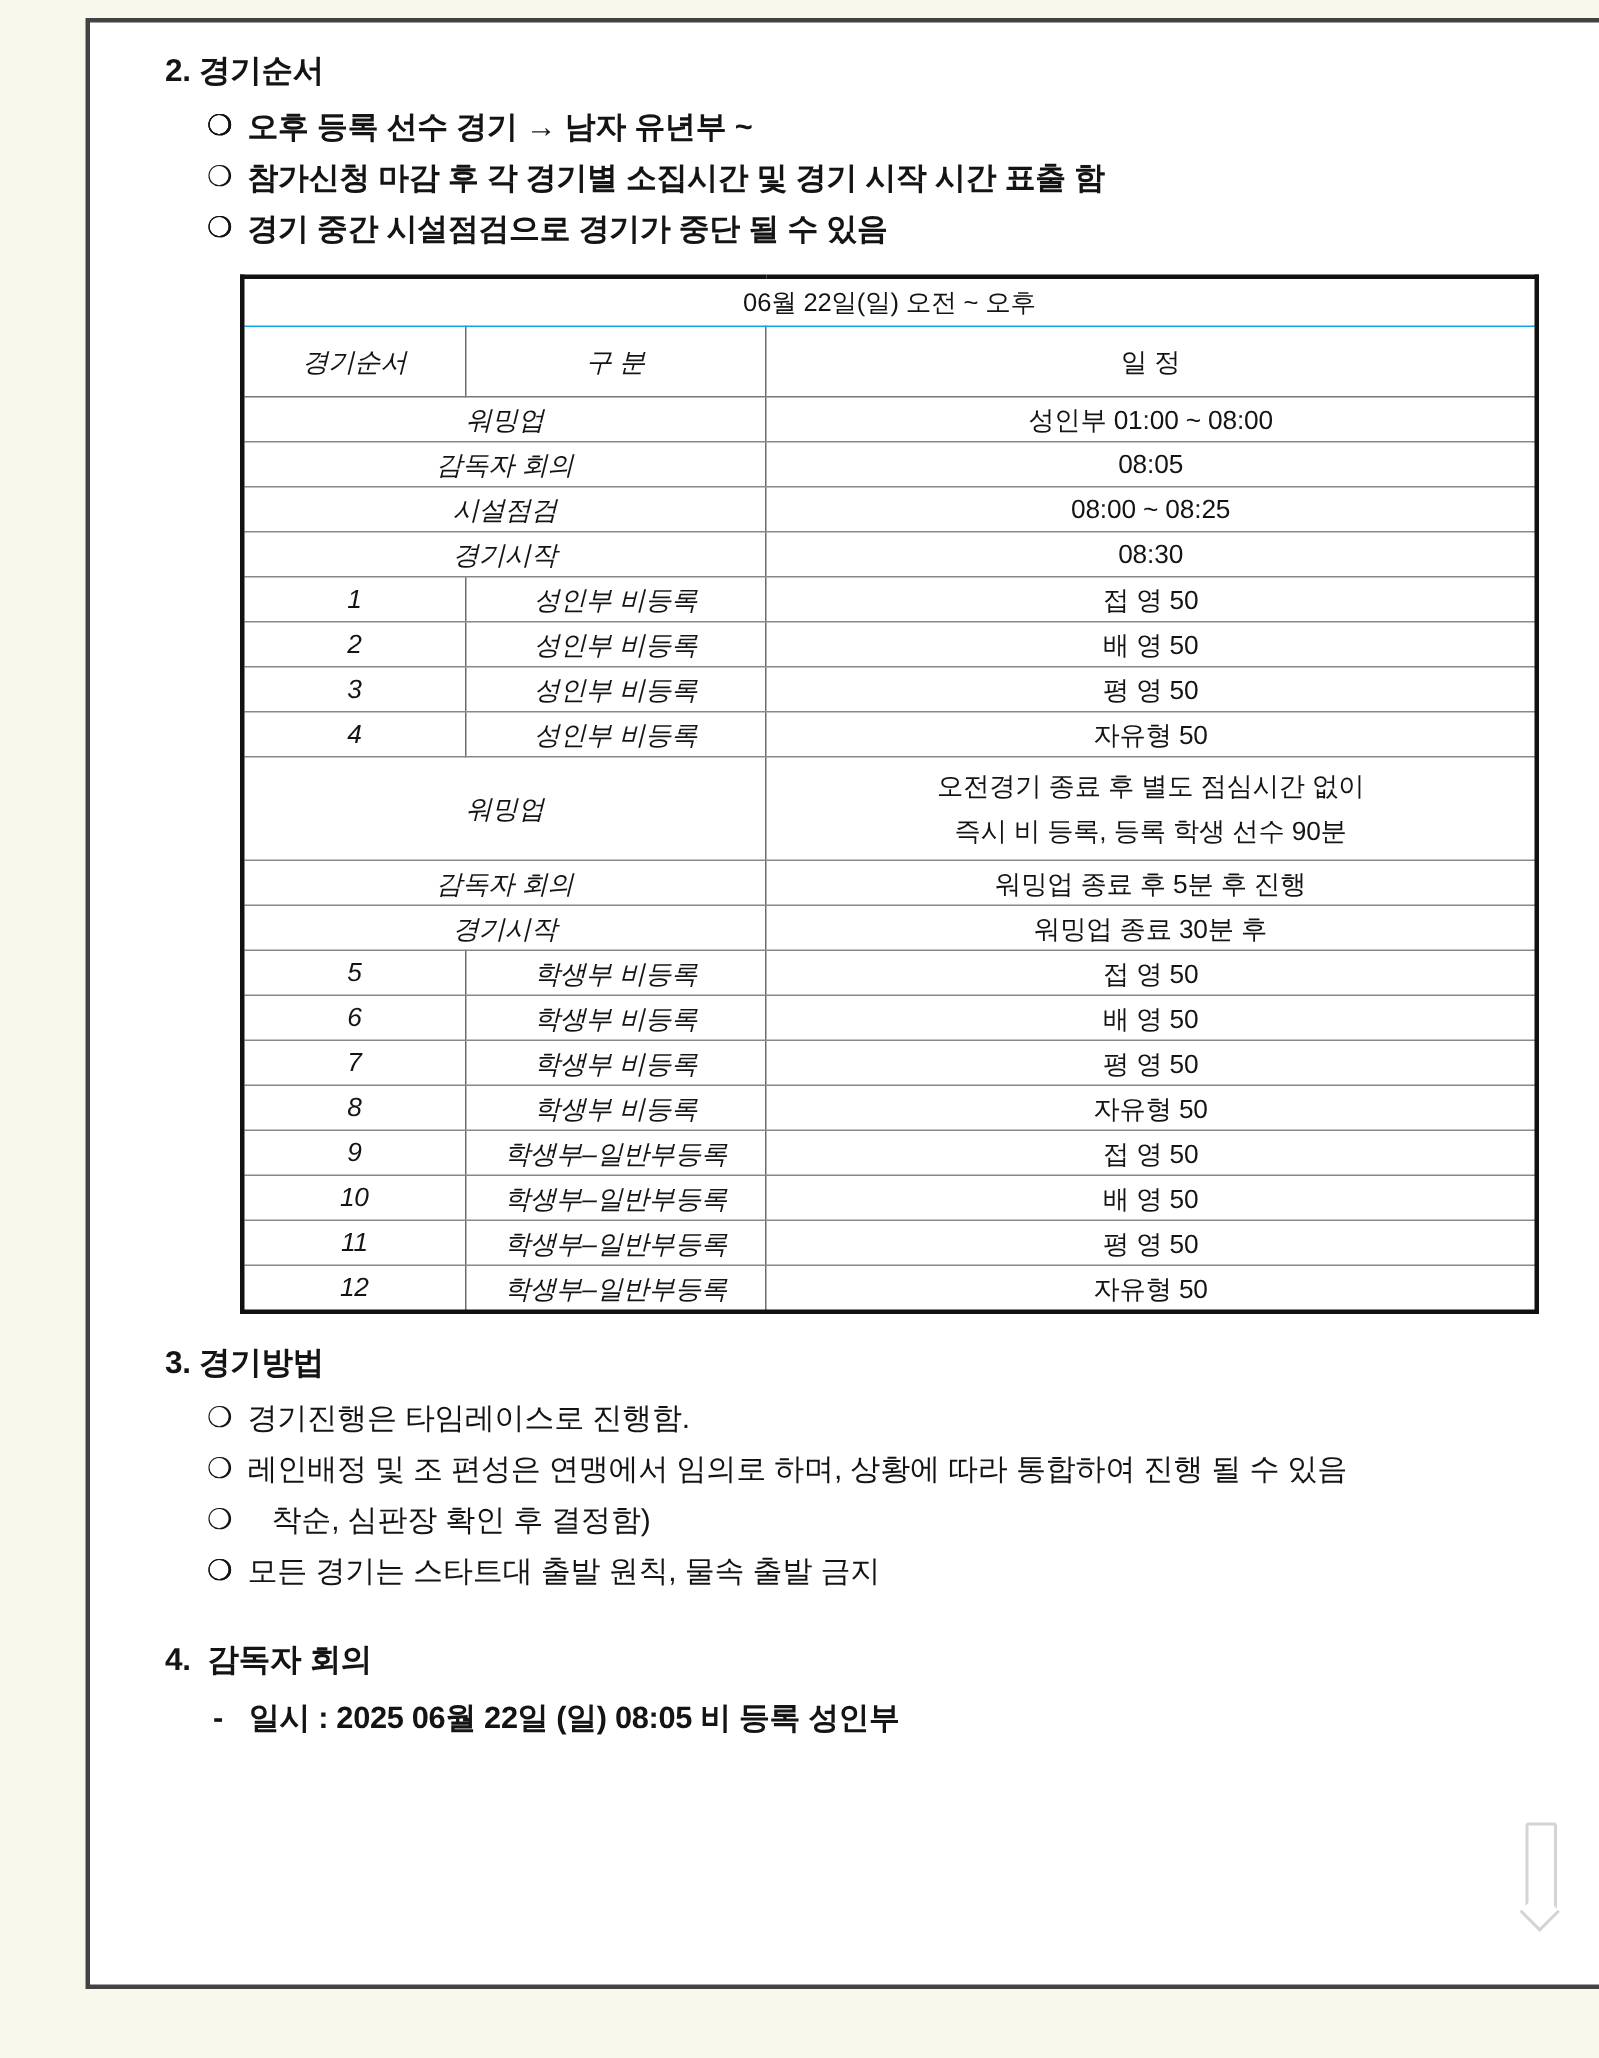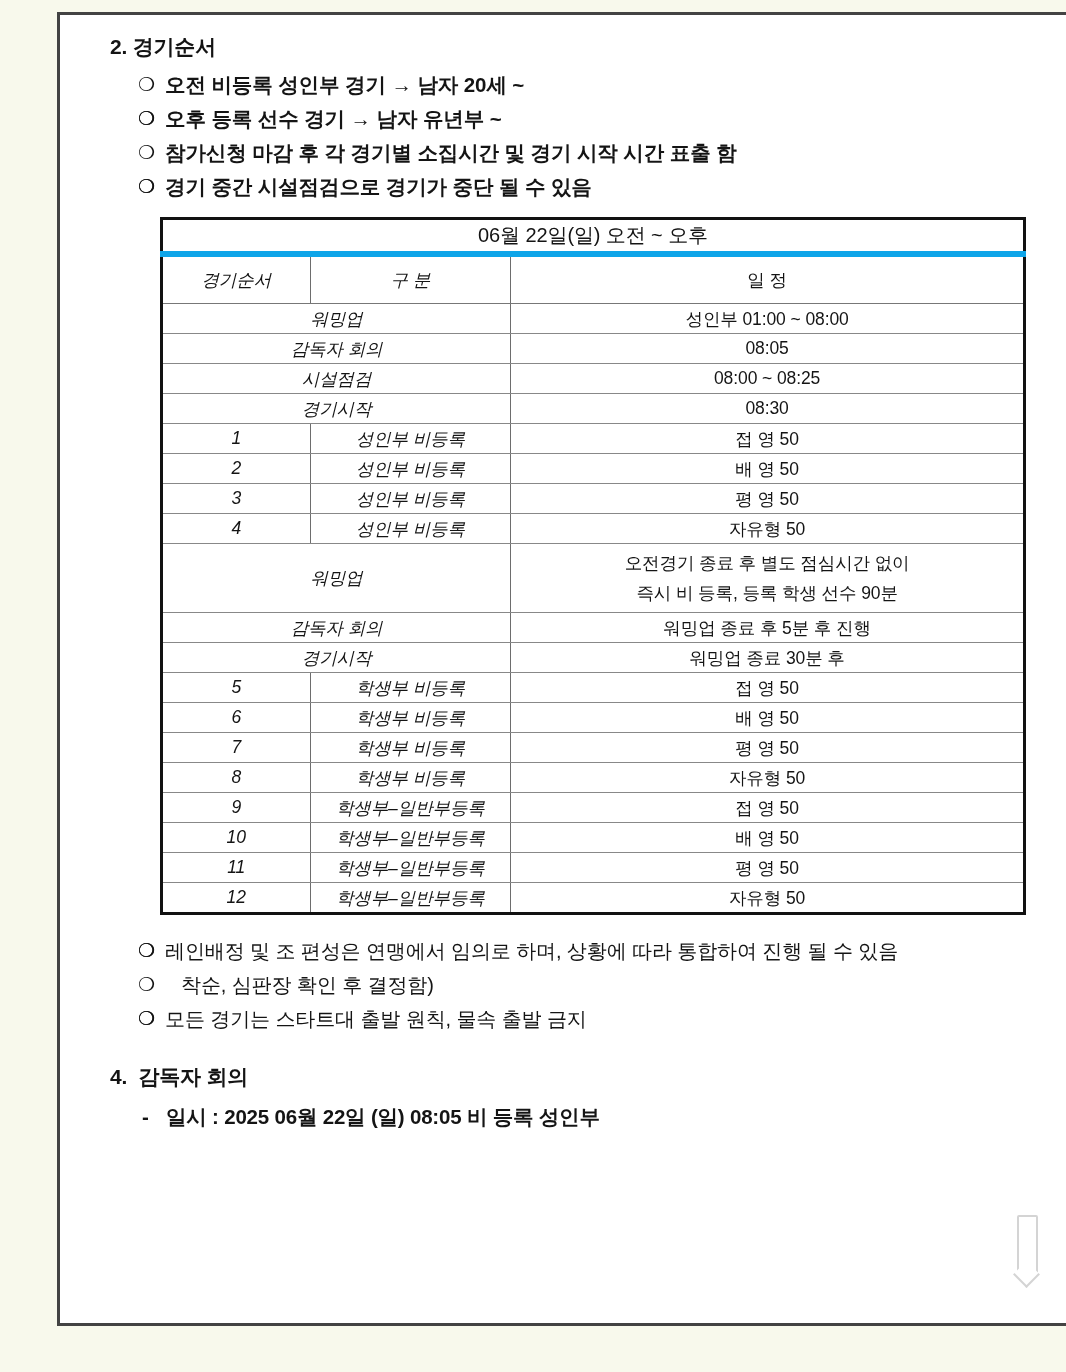--- a/index.html
+++ b/index.html
@@ -114,23 +114,23 @@
   table.sched td {
     border: 1px solid #888888;
     text-align: center;
     vertical-align: middle;
     padding: 2px 4px;
     height: 25px;
     letter-spacing: -0.1px;
     white-space: nowrap;
   }
   table.sched tr.title-row td {
-    border-bottom: 6px solid #0ea5e9;
+    border-bottom: 1px solid #0ea5e9;
     height: 27px;
-    font-size: 20px;
+    font-size: 17px;
   }
   table.sched tr.head-row td {
     height: 42px;
     border-bottom: 1px solid #777777;
   }
   table.sched td.vsep { border-right: 1px solid #6d6d6d; font-style: italic; }
   table.sched td.two-line {
     white-space: normal;
     line-height: 30px;
     height: 62px;
@@ -171,21 +171,20 @@
 <body>
 
 <div class="page">
   <div class="content">
 
     <h2 class="sec-head">2. 경기순서</h2>
 
     <ul class="blist bold">
       <li>
         <span class="bullet">❍</span>
-        <span>오전 비등록 성인부 경기 → 남자 20세 ~</span>
       </li>
       <li>
         <span class="bullet">❍</span>
       </li>
       <li>
         <span class="bullet">❍</span>
         <span>오후 등록 선수 경기 → 남자 유년부 ~</span>
       </li>
       <li>
         <span class="bullet">❍</span>
@@ -310,24 +309,26 @@
             <td class="vsep">12</td>
             <td class="vsep">학생부–일반부등록</td>
             <td>자유형 50</td>
           </tr>
         </tbody>
       </table>
     </div>
 
     <div class="spacer-md"></div>
 
+    <h2 class="sec-head">3. 경기방법</h2>
 
     <ul class="blist reg">
       <li>
         <span class="bullet">❍</span>
+        <span>경기진행은 타임레이스로 진행함.</span>
       </li>
       <li>
         <span class="bullet">❍</span>
         <span>레인배정 및 조 편성은 연맹에서 임의로 하며, 상황에 따라 통합하여 진행 될 수 있음</span>
       </li>
       <li>
         <span class="bullet">❍</span>
         <span class="indent2">착순, 심판장 확인 후 결정함)</span>
       </li>
       <li>

